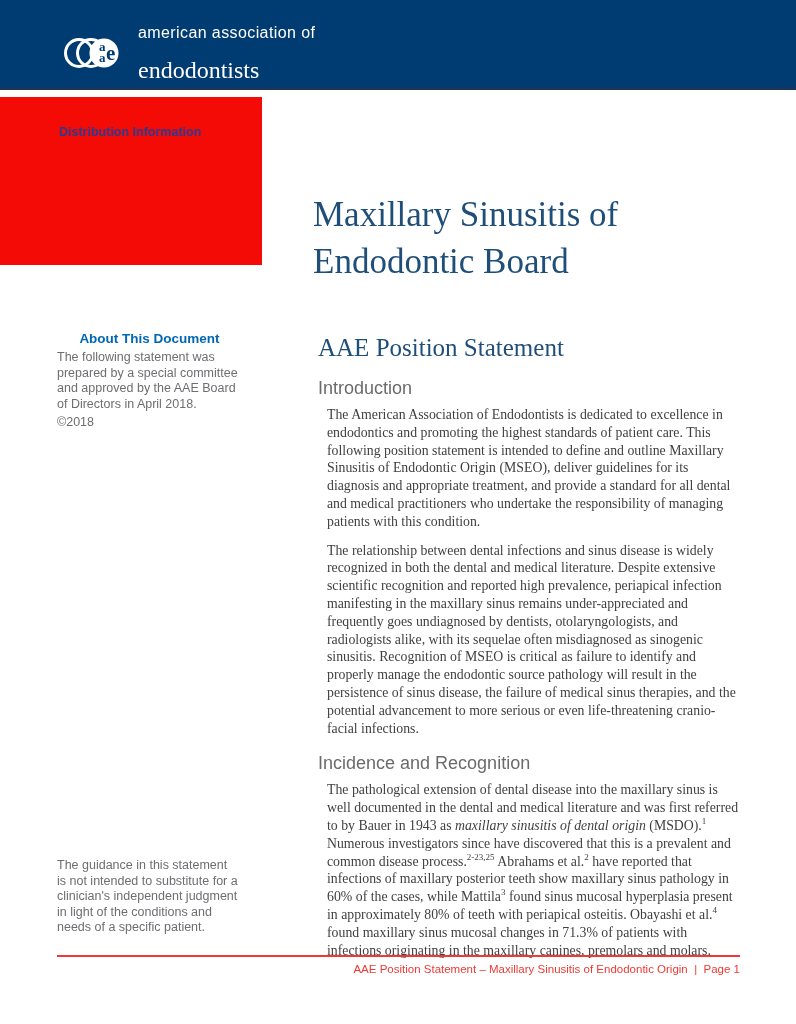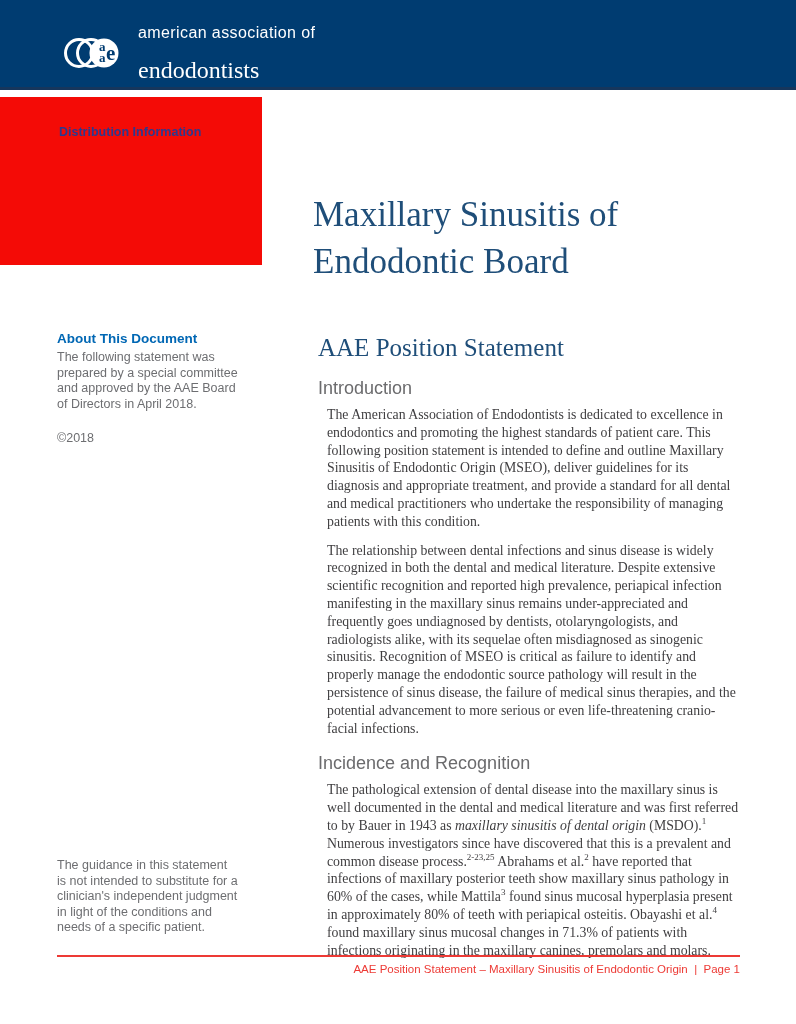--- a/index.html
+++ b/index.html
@@ -65,26 +65,27 @@
     font-size:35px;line-height:47px;color:var(--title-navy);
   }
   
   .about-block{
     position:absolute;left:57px;top:331px;width:185px;
     font-family:"Liberation Sans", sans-serif;
   }
   .about-heading{
     font-weight:bold;font-size:13.5px;color:var(--heading-blue);
     margin-bottom:4px;
+    text-align:center;
   }
   .about-body{
     font-size:12.5px;line-height:15.5px;color:var(--gray-ink);
   }
   .about-copyright{
-    font-size:12.5px;color:var(--gray-ink);margin-top:19px;
+    font-size:12.5px;color:var(--gray-ink);margin-top:3px;
   }
   .guidance-block{
     position:absolute;left:57px;top:858px;width:182px;
     font-family:"Liberation Sans", sans-serif;
     font-size:12.5px;line-height:15.5px;color:var(--gray-ink);
   }
   
   .main-col{
     position:absolute;left:318px;top:334px;width:424px;
   }

